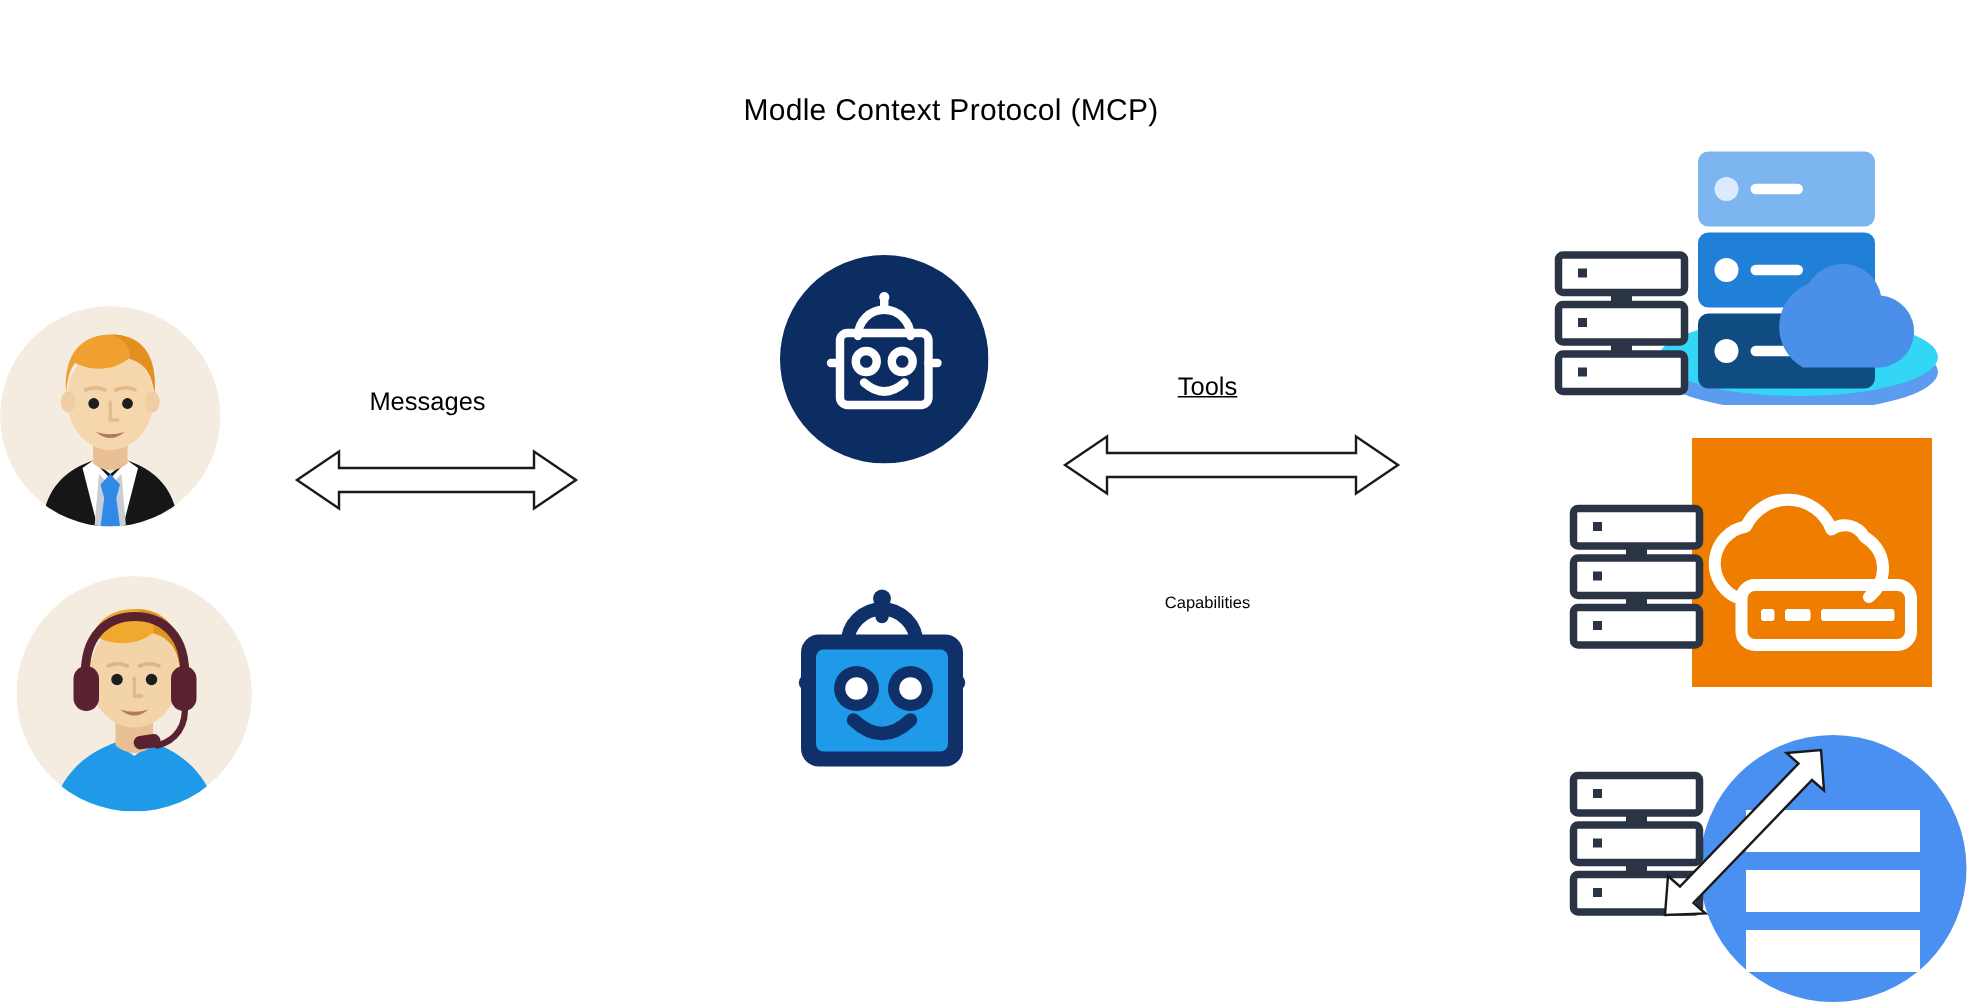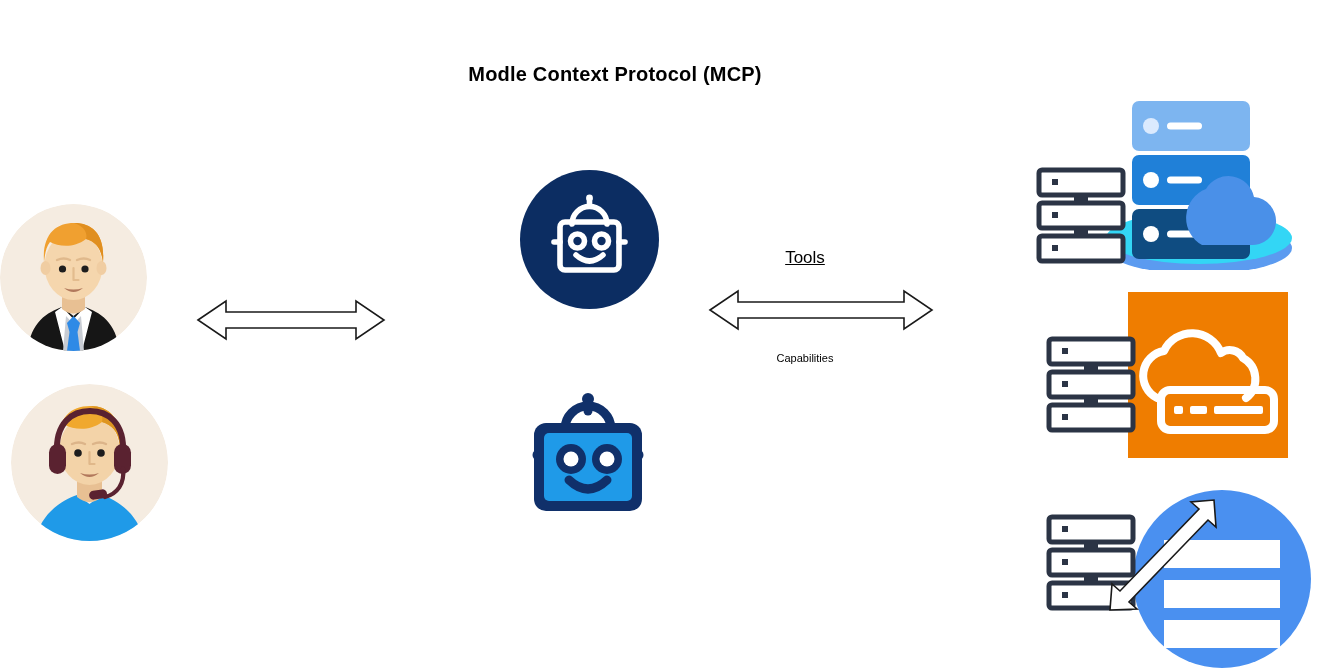--- a/index.html
+++ b/index.html
@@ -21,37 +21,39 @@
   }
   .abs { position: absolute; }
 
   
   #diagram-title {
     left: 0;
     top: 63px;
     width: 1230px;
     text-align: center;
     font-size: 20px;
-    font-weight: bold;
+    font-weight: normal;
     letter-spacing: 0.2px;
     color: #000000;
+    padding-left: 19px;
   }
 
   
   .flow-label {
     font-size: 17px;
     color: #000000;
     text-align: center;
     white-space: nowrap;
   }
   .flow-sublabel {
     font-size: 11px;
     color: #000000;
     text-align: center;
     white-space: nowrap;
+    margin-top: 44px;
   }
   #messages-label { left: 185px; top: 258px; width: 200px; }
   #tools-label    { left: 705px; top: 248px; width: 200px; text-decoration: underline; }
   #capabilities-label { left: 705px; top: 352px; width: 200px; }
 
   
   .arrow-svg { position: absolute; overflow: visible; }
   #messages-arrow { left: 196px; top: 296px; }
   #tools-arrow    { left: 708px; top: 286px; }
   #db-diagonal-arrow { left: 1104px; top: 492px; }
@@ -138,20 +140,21 @@
 
       <circle cx="67" cy="69" r="3.8" fill="#1d1d1d"></circle>
       <circle cx="90" cy="69" r="3.8" fill="#1d1d1d"></circle>
 
       <path d="M78.5 68 v12 h5" stroke="#e0b88a" stroke-width="2.2" fill="none" stroke-linecap="round" stroke-linejoin="round"></path>
 
       <path d="M69 89 q9.5 8 19 0 q-9.5 3 -19 0 Z" fill="#b2795c"></path>
     </svg>
   </div>
 
+  <div class="abs flow-label" id="messages-label">Messages</div>
 
   <svg class="arrow-svg" id="messages-arrow" width="190" height="48" viewBox="0 0 190 48">
     <path d="M2 24 L30 5 L30 16 L160 16 L160 5 L188 24 L160 43 L160 32 L30 32 L30 43 Z" fill="#ffffff" stroke="#1a1a1a" stroke-width="1.6" stroke-linejoin="miter"></path>
   </svg>
 
   <div class="abs" id="robot-primary">
     <svg viewBox="0 0 139 139" width="139" height="139">
       <circle cx="69.5" cy="69.5" r="69.5" fill="#0c2d62"></circle>
       <g stroke="#ffffff" fill="none" stroke-width="5.6" stroke-linecap="round" stroke-linejoin="round">
 

